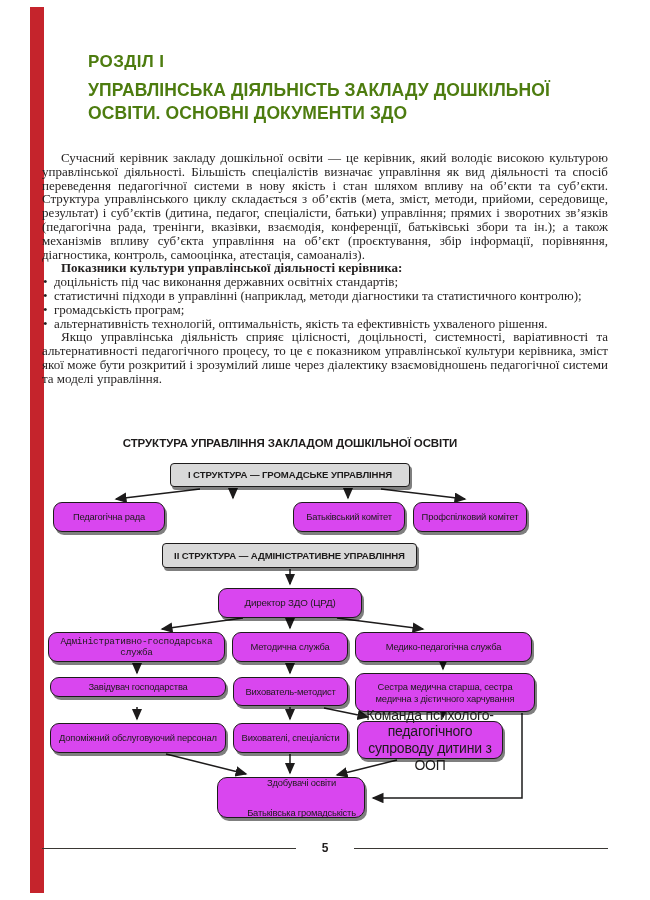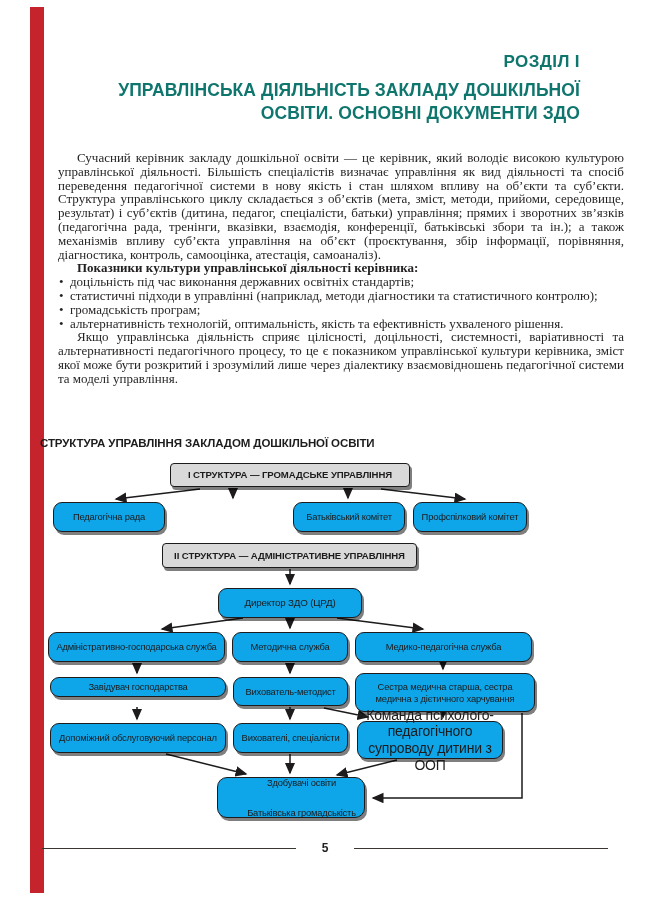--- a/index.html
+++ b/index.html
@@ -1,41 +1,41 @@
 <!DOCTYPE html>
 <html lang="uk"><head>
 <meta charset="utf-8">
 <style>
   html,body{margin:0;padding:0;background:#fff;}
   .page{position:relative;width:650px;height:900px;background:#ffffff;overflow:hidden;
         font-family:"Liberation Serif",serif;color:#221f1f;}
   .edge-bar{position:absolute;left:30px;top:7px;width:14px;height:886px;background:#c5242c;}
 
   
-  .hdr{position:absolute;left:70px;top:52px;width:510px;text-align:right;
-       font-family:"Liberation Sans",sans-serif;font-weight:bold;color:#0f766e;}
+  .hdr{position:absolute;left:88px;top:52px;width:510px;text-align:left;
+       font-family:"Liberation Sans",sans-serif;font-weight:bold;color:#4d7c0f;}
   .chapter{font-size:17px;letter-spacing:.4px;}
   .title{font-size:17.5px;line-height:1.34;margin-top:7px;letter-spacing:.1px;}
 
   
   .text-col{position:absolute;left:42px;top:151px;width:566px;
-            font-size:13px;line-height:13.8px;text-align:justify;margin-left:16px;}
+            font-size:13px;line-height:13.8px;text-align:justify;}
   .text-col p{margin:0;text-indent:19px;}
   .lead{font-weight:bold;}
   .text-col ul{list-style:none;margin:0;padding:0;}
   .text-col li{position:relative;padding-left:12px;text-align:justify;}
   .text-col li::before{content:"\2022";position:absolute;left:1px;}
 
   
   .diagram{position:absolute;left:40px;top:437px;width:500px;height:400px;
            font-family:"Liberation Sans",sans-serif;color:#1d1b1b;}
-  .dtitle{font-weight:bold;font-size:11.5px;letter-spacing:-.1px;}
+  .dtitle{text-align:center;font-weight:bold;font-size:11.5px;letter-spacing:-.1px;}
   .diagram svg{position:absolute;left:0;top:0;}
   .bx{position:absolute;box-sizing:border-box;display:flex;align-items:center;justify-content:center;
-      text-align:center;background:#0ea5e9;border:1.5px solid #1d1b1b;border-radius:9px;
+      text-align:center;background:#d946ef;border:1.5px solid #1d1b1b;border-radius:9px;
       box-shadow:2px 3px 0 rgba(0,0,0,.5);font-size:9.4px;line-height:1.18;
       letter-spacing:-.2px;padding:1px 3px;}
   .hd{background:#d9d9d9;font-weight:bold;font-size:9.6px;letter-spacing:-.1px;
       border-radius:4px;white-space:nowrap;}
   .dir{font-size:9.8px;}
   .oop{font-size:14px;}
   .final{flex-direction:column;gap:19px;border-radius:10px;padding-left:24px;}
 
   
   .pfooter{position:absolute;left:42px;top:842px;width:566px;height:12px;
@@ -103,21 +103,21 @@
     <div class="bx hd" style="left:130px;top:26px;width:240px;height:24px;">І СТРУКТУРА — ГРОМАДСЬКЕ УПРАВЛІННЯ</div>
 
     <div class="bx" style="left:13px;top:65px;width:112px;height:30px;">Педагогічна рада</div>
     <div class="bx" style="left:253px;top:65px;width:112px;height:30px;">Батьківський комітет</div>
     <div class="bx" style="left:373px;top:65px;width:114px;height:30px;">Профспілковий комітет</div>
 
     <div class="bx hd" style="left:122px;top:106px;width:255px;height:25px;">ІІ СТРУКТУРА — АДМІНІСТРАТИВНЕ УПРАВЛІННЯ</div>
 
     <div class="bx dir" style="left:178px;top:151px;width:144px;height:30px;">Директор ЗДО (ЦРД)</div>
 
-    <div class="bx" style="left:8px;top:195px;width:177px;height:30px;">Адміністративно-господарська служба</div>
+    <div class="bx" style="left:8px;top:195px;width:177px;height:30px;font-family:Liberation Mono, monospace;">Адміністративно-господарська служба</div>
     <div class="bx" style="left:192px;top:195px;width:116px;height:30px;">Методична служба</div>
     <div class="bx" style="left:315px;top:195px;width:177px;height:30px;">Медико-педагогічна служба</div>
 
     <div class="bx" style="left:10px;top:240px;width:176px;height:20px;">Завідувач господарства</div>
     <div class="bx" style="left:193px;top:240px;width:115px;height:29px;">Вихователь-методист</div>
     <div class="bx" style="left:315px;top:236px;width:180px;height:39px;">Сестра медична старша, сестра медична з дієтичного харчування</div>
 
     <div class="bx" style="left:10px;top:286px;width:176px;height:30px;">Допоміжний обслуговуючий персонал</div>
     <div class="bx" style="left:193px;top:286px;width:115px;height:30px;">Вихователі, спеціалісти</div>
     <div class="bx oop" style="left:317px;top:284px;width:146px;height:38px;">Команда психолого-педагогічного супроводу дитини з ООП</div>

